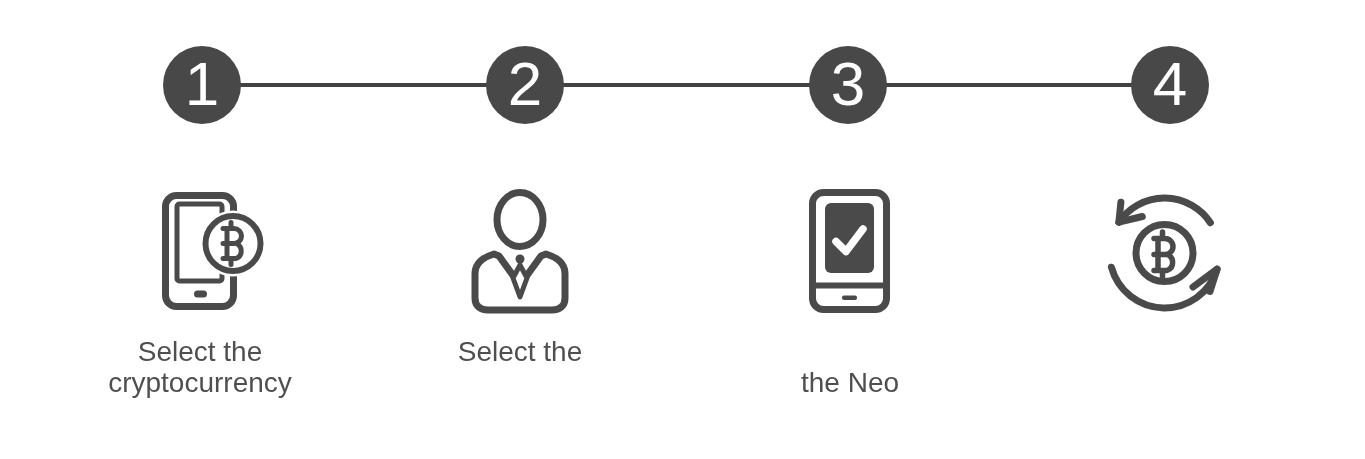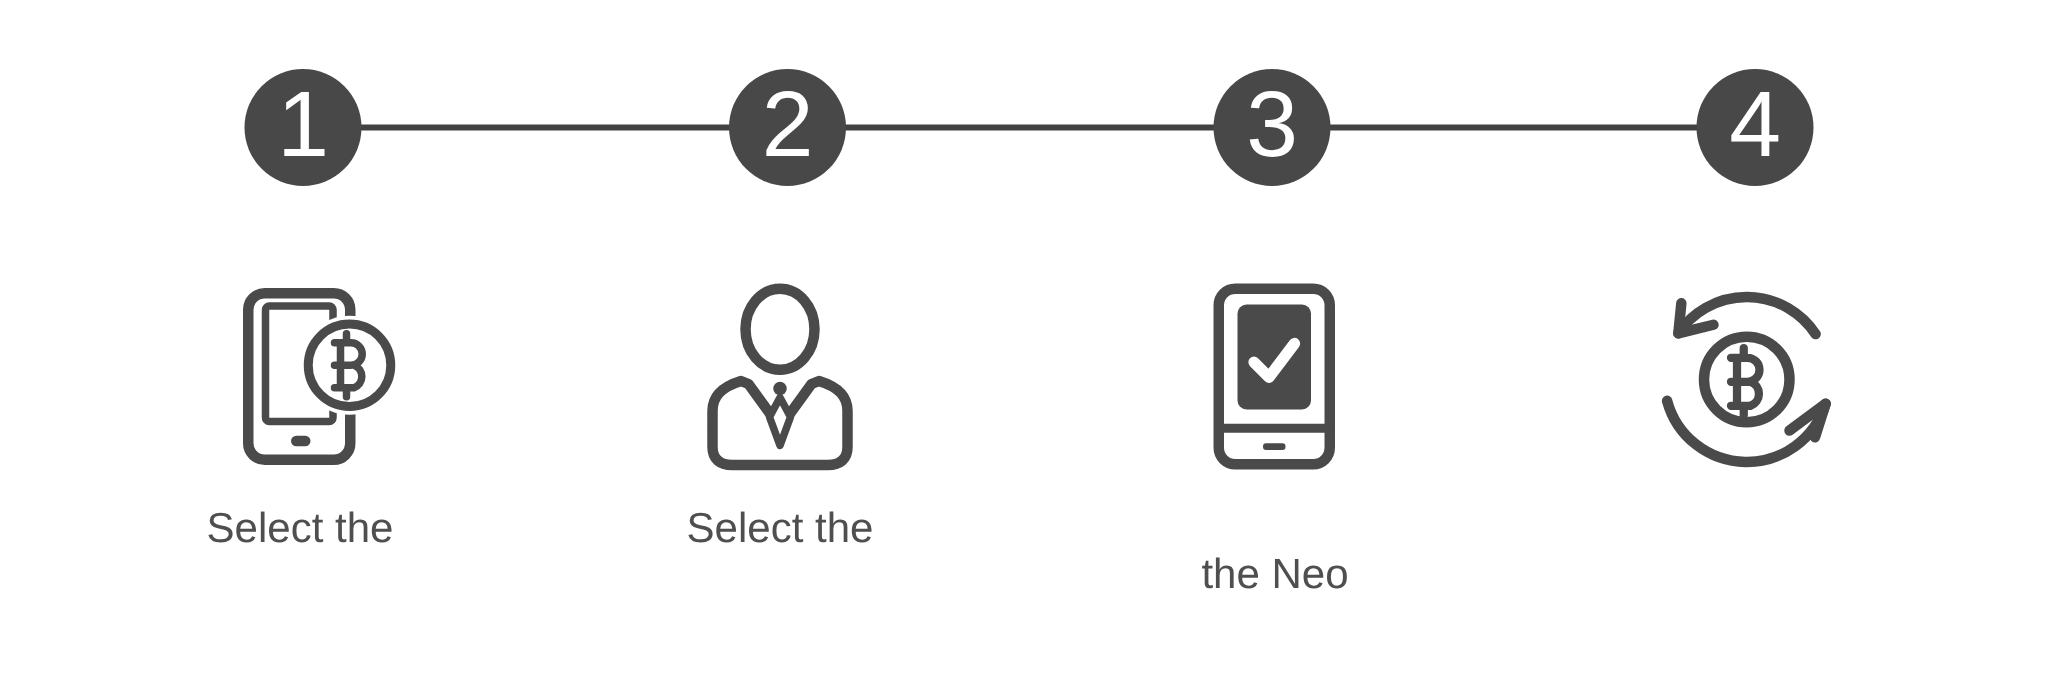--- a/index.html
+++ b/index.html
@@ -67,20 +67,21 @@
       <rect class="st" x="5.5" y="5.5" width="68" height="111" rx="11"></rect>
       <rect class="st-thin" x="17" y="14" width="45" height="77" rx="2.5"></rect>
       <rect class="fill-dk" x="34" y="100.5" width="13" height="7" rx="3.5"></rect>
       <circle class="fill-wh" cx="73" cy="53.5" r="33"></circle>
       <circle class="st-med" cx="73" cy="53.5" r="27.5" style="stroke-width:6"></circle>
       <path class="st-thin" d="M63 38.5 h11 a7.5 7.5 0 0 1 0 15 h-11 M63 68.5 h13 a8 8 0 0 0 0 -15 M67 38.5 v30 M71 32.5 v6 M71 68.5 v6"></path>
     </svg>
   </div>
   <div class="step-label">
     <span>Select the</span><br>
+    <span>cryptocurrency</span>
   </div>
 </div>
 
 <div class="step-col col2">
   <div class="icon-box">
     <svg width="106" height="126" viewBox="0 0 106 126" aria-hidden="true">
       <ellipse class="st" cx="53" cy="31.5" rx="23" ry="27"></ellipse>
       <path class="st" d="M32 68 L53 97 L74 68 L79 66 C92 70 98 76 98 86 L98 110 C98 118 93 122 85 122 L21 122 C13 122 8 118 8 110 L8 86 C8 76 14 70 27 66 Z"></path>
       <circle class="fill-dk" cx="53" cy="71" r="4.5"></circle>
       <path class="tie" d="M53 77 L46 90 L53 109 L60 90 Z"></path>

